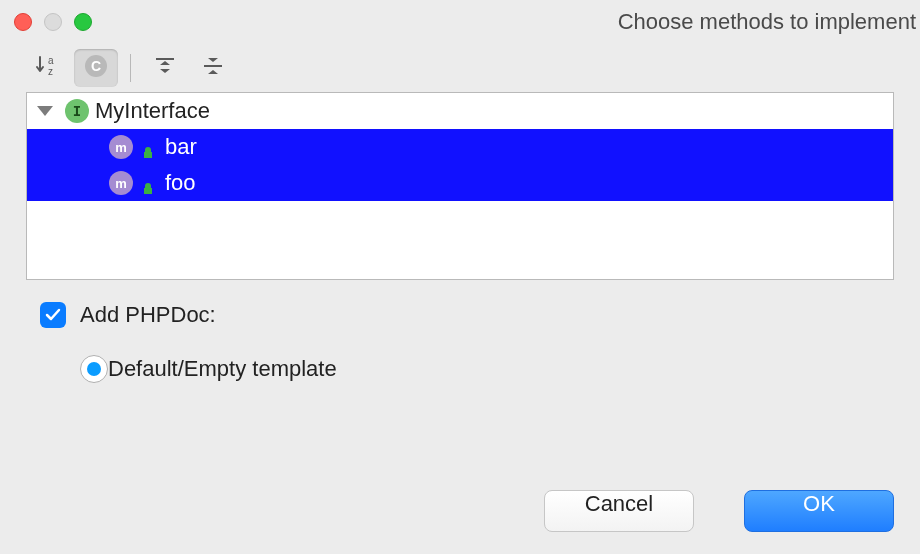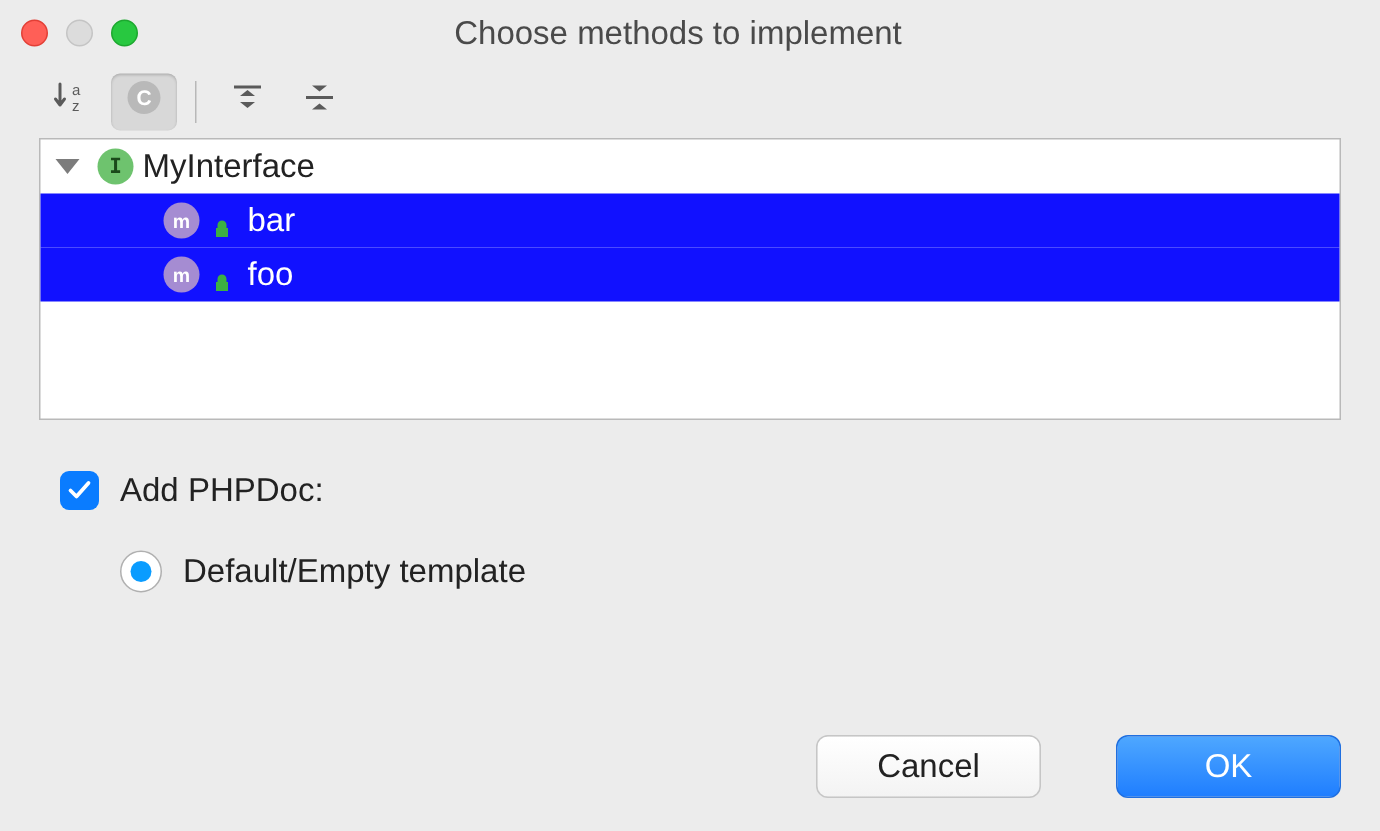--- a/index.html
+++ b/index.html
@@ -19,22 +19,22 @@
     position: relative;
     padding: 0 14px;
   }
   .traffic-lights { display: flex; gap: 12px; }
   .tl { width: 18px; height: 18px; border-radius: 50%; border: 1px solid rgba(0,0,0,.15); }
   .tl.close   { background: #ff5f57; border-color:#e23f36; }
   .tl.min     { background: #dcdcdc; border-color:#c4c4c4; }
   .tl.zoom    { background: #28c840; border-color:#1da82f; }
   .title-text {
     position: absolute;
-    left: 0; right: 16px;
-    text-align: center;
+    left: 0; right: 4px;
+    text-align: right;
     font-size: 22px;
     color: #4a4a4a;
   }
 
   .toolbar {
     height: 48px;
     display: flex;
     align-items: center;
     padding: 0 26px;
     gap: 4px;
@@ -83,51 +83,51 @@
     display: flex; align-items: center; justify-content: center;
     font-size: 13px; font-weight: 600;
     color: #fff;
   }
   .lock-icon {
     width: 14px; height: 14px; margin-left: 2px; margin-right: 4px;
     display:inline-block;
   }
   .lock-icon.green svg path { fill: #3cb043; }
 
-  .options { padding: 34px 40px 0 40px; text-align: right; }
+  .options { padding: 22px 40px 0 40px; text-align: right; }
   .chk-row { display: flex; align-items: center; gap: 14px; margin-bottom: 14px; }
   .checkbox {
     width: 26px; height: 26px; border-radius: 6px;
     background: #0a7cff;
     display: flex; align-items: center; justify-content: center;
   }
   .checkbox svg { width: 18px; height: 18px; }
   .radio-group { padding-left: 40px; }
-  .radio-row { display: flex; align-items: center; gap: 14px; height: 54px; font-size: 22px; }
+  .radio-row { display: flex; align-items: center; height: 54px; font-size: 22px; }
   .radio {
     width: 28px; height: 28px; border-radius: 50%;
     border: 1.5px solid #b0b0b0; background: #fff;
     display: flex; align-items: center; justify-content: center;
   }
   .radio.checked::after {
     content: ""; width: 14px; height: 14px; border-radius: 50%;
     background: #0a9cff;
   }
 
   .footer {
     position: absolute;
     right: 26px;
     bottom: 22px;
     display: flex; gap: 18px;
   }
   .btn {
     min-width: 150px; height: 42px;
     border-radius: 8px;
     font-size: 22px;
-    display: flex; align-items: center; justify-content: center;
+    display: flex; justify-content: center;
     border: 1px solid #c6c6c6;
     background: linear-gradient(#fff,#f3f3f3);
     cursor: pointer;
   }
   .btn.primary {
     background: linear-gradient(#4ea7ff,#1f7eff);
     border-color: #1f6fe0;
     color: #fff;
     margin-left: 32px;
   }

